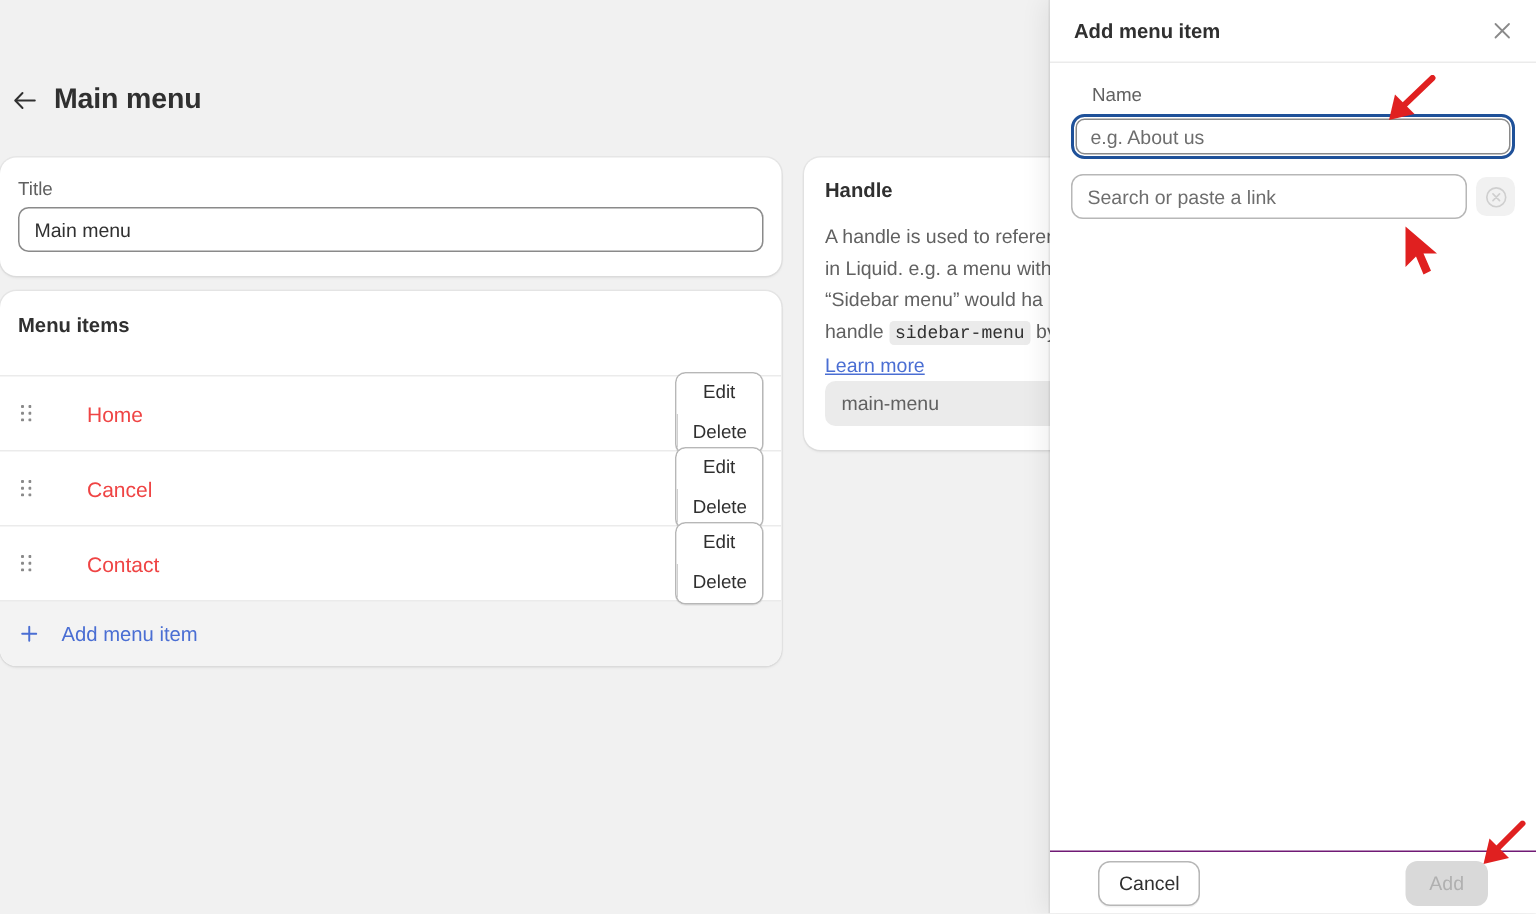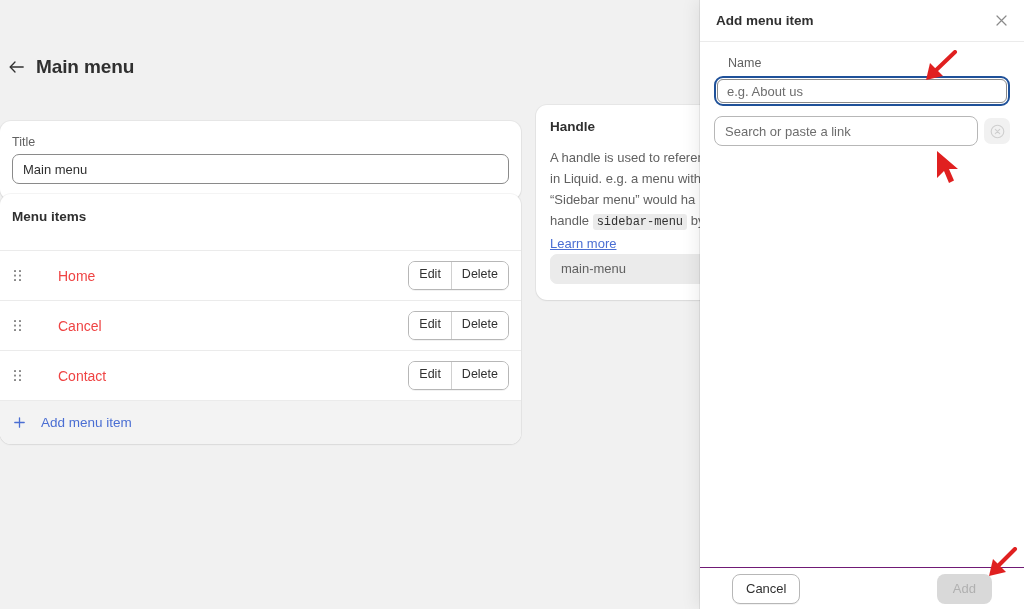--- a/index.html
+++ b/index.html
@@ -38,21 +38,21 @@
     letter-spacing: -0.1px;
   }
 
   
   .card {
     background: #ffffff;
     border-radius: 11px;
     box-shadow: 0 0 0 1px rgba(0,0,0,0.045), 0 1px 2px rgba(0,0,0,0.06);
   }
 
-  .card-title-block { position: absolute; left: 0; top: 121px; width: 521px; padding: 14px 12px 16px 12px; }
+  .card-title-block { position: absolute; left: 0; top: 105px; width: 521px; padding: 14px 12px 16px 12px; }
   .field-label { font-size: 12.5px; color: #616161; margin-bottom: 5px; }
   .text-input {
     width: 100%; height: 30px;
     border: 1px solid #8a8a8a;
     border-radius: 7px;
     background: #fff;
     font-family: "Liberation Sans", sans-serif;
     font-size: 13px; color: #303030;
     padding: 0 10px;
     outline: none;
@@ -83,20 +83,21 @@
     font-size: 14px; color: #ef4444;
     flex: 1 1 auto;
   }
   .btn-group {
     display: flex;
     border: 1px solid #b7b7b7;
     border-radius: 7px;
     overflow: hidden;
     background: #fff;
     box-shadow: 0 1px 0 rgba(0,0,0,0.05);
+    flex-direction: column;
   }
   .btn-group > button {
     font-family: "Liberation Sans", sans-serif;
     font-size: 12.5px; color: #303030;
     background: #fff;
     border: none;
     padding: 5px 10px 6px 10px;
     cursor: pointer;
     line-height: 1.25;
   }

